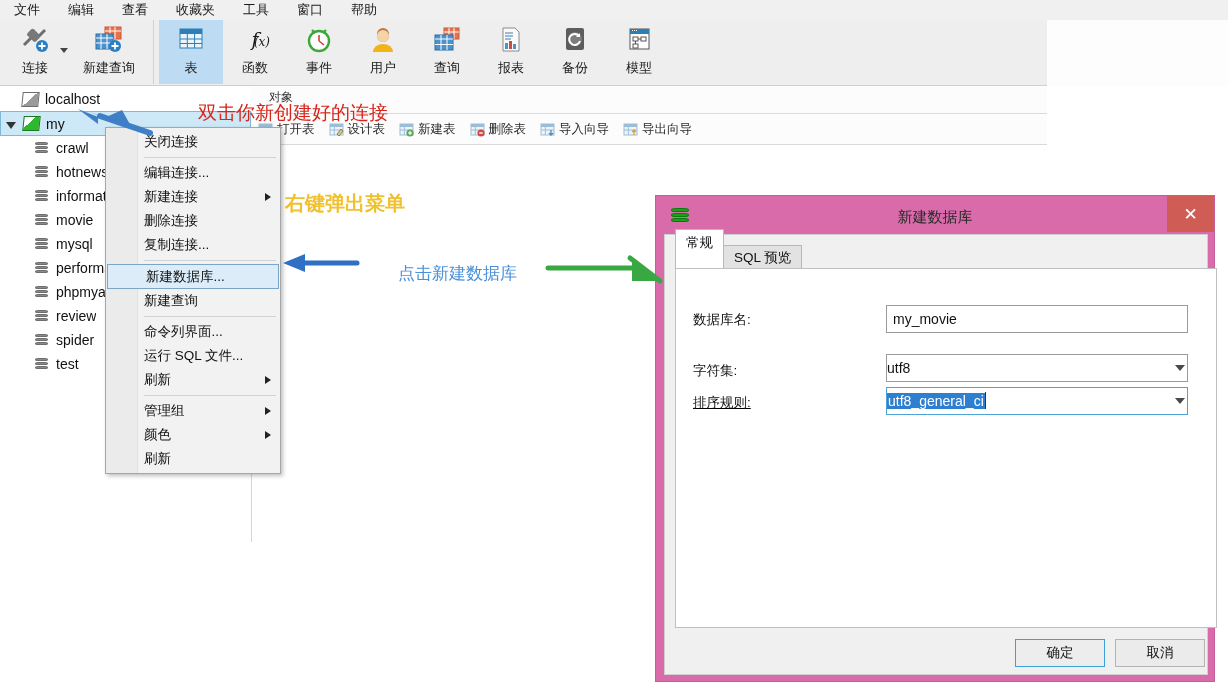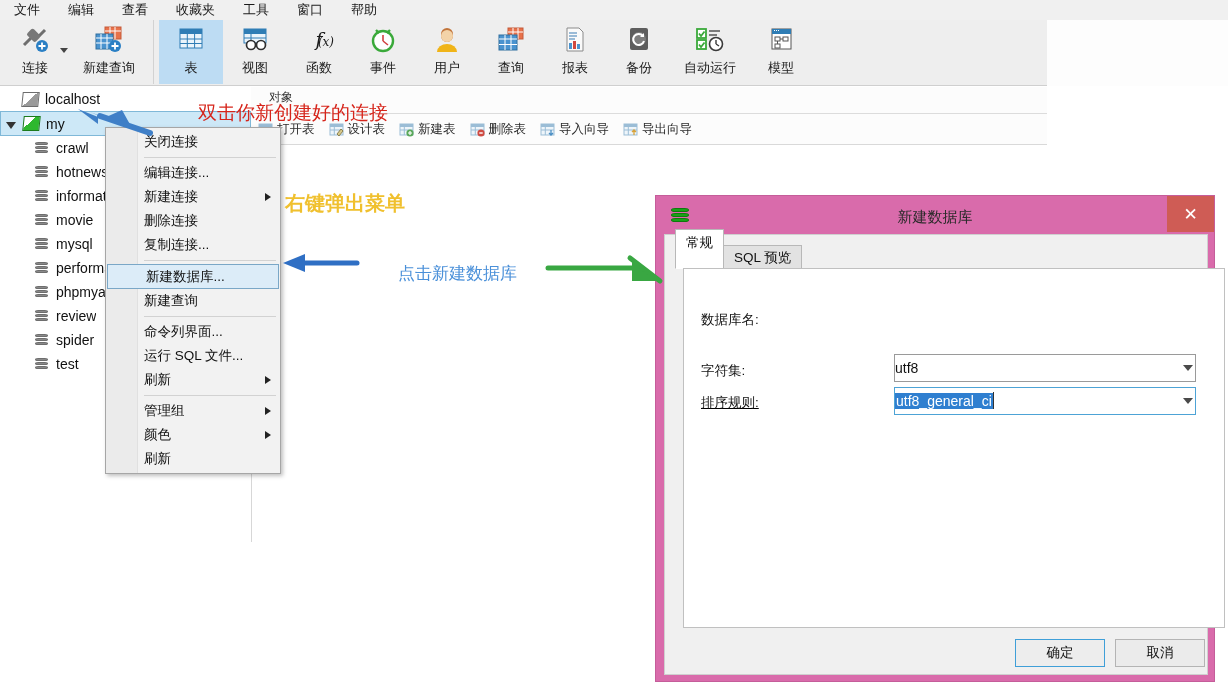--- a/index.html
+++ b/index.html
@@ -184,21 +184,21 @@
     display: flex; align-items: flex-end; font-size: 13.5px; color: #111;
   }
   .tab {
     height: 24px; padding: 0 10px; line-height: 24px;
     border: 1px solid #b8b8b8; border-bottom: none;
     background: #e2e2e2; margin-right: -1px;
   }
   .tab.active { background: #ffffff; height: 40px; line-height: 26px; border-bottom: 1px solid #fff; }
   .tabpanel {
     position: absolute; left: 10px; top: 33px; width: 542px; height: 360px;
-    background: #ffffff; border: 1px solid #c0c0c0; margin-left: 8px;
+    background: #ffffff; border: 1px solid #c0c0c0;
   }
   .frow { position: absolute; display: flex; align-items: center; }
   .flabel { font-size: 13.5px; color: #111; white-space: nowrap; }
   .finput {
     height: 28px; background: #fff; border: 1px solid #9a9a9a;
     font-size: 14px; color: #111; padding: 0 6px; line-height: 26px;
     display: flex; align-items: center;
   }
   .fselect {
     height: 28px; background: #fff; border: 1px solid #9a9a9a;
@@ -286,32 +286,20 @@
       <span class="ico">
         <svg width="34" height="30" viewBox="0 0 34 30">
           <rect x="6" y="4" width="22" height="19" fill="#eaf4fb" stroke="#2f7db5"></rect>
           <rect x="6" y="4" width="22" height="5" fill="#2f7db5"></rect>
           <path d="M6 14 h22 M6 18.5 h22 M13.3 9 v14 M20.6 9 v14" stroke="#2f7db5" stroke-width="1"></path>
         </svg>
       </span>
       <span class="lbl">表</span>
     </div>
 
-    <div class="rbtn">
-      <span class="ico">
-        <svg width="34" height="30" viewBox="0 0 34 30">
-          <rect x="6" y="4" width="22" height="14" fill="#eaf4fb" stroke="#2f7db5"></rect>
-          <rect x="6" y="4" width="22" height="5" fill="#2f7db5"></rect>
-          <path d="M6 13 h22 M13 9 v9" stroke="#2f7db5" stroke-width="1"></path>
-          <circle cx="13" cy="20" r="4.5" fill="#fff" stroke="#2f2f2f" stroke-width="1.7"></circle>
-          <circle cx="23" cy="20" r="4.5" fill="#fff" stroke="#2f2f2f" stroke-width="1.7"></circle>
-        </svg>
-      </span>
-      <span class="lbl">视图</span>
-    </div>
 
     <div class="rbtn">
       <span class="ico">
         <svg width="34" height="30" viewBox="0 0 34 30">
           <text x="17" y="21" font-family="DejaVu Serif, serif" font-style="italic" font-size="19" text-anchor="middle" fill="#1a1a1a">f</text>
           <text x="24" y="21" font-family="DejaVu Serif, serif" font-style="italic" font-size="12" text-anchor="middle" fill="#1a1a1a">(x)</text>
         </svg>
       </span>
       <span class="lbl">函数</span>
     </div>
@@ -368,34 +356,20 @@
         <svg width="34" height="30" viewBox="0 0 34 30">
           <rect x="8" y="3" width="18" height="22" rx="2" fill="#5d5d5d"></rect>
           <circle cx="17" cy="14" r="7" fill="#7d7d7d"></circle>
           <path d="M21 11 a5.5 5.5 0 1 0 1 5" stroke="#fff" stroke-width="2" fill="none"></path>
           <path d="M22 8 v4 h-4 z" fill="#fff"></path>
         </svg>
       </span>
       <span class="lbl">备份</span>
     </div>
 
-    <div class="rbtn wide">
-      <span class="ico">
-        <svg width="34" height="30" viewBox="0 0 34 30">
-          <rect x="4" y="4" width="9" height="9" fill="#fff" stroke="#3aa93a" stroke-width="1.8"></rect>
-          <path d="M6 8.5 l2 2.5 l3.5 -4.5" stroke="#3aa93a" stroke-width="1.8" fill="none"></path>
-          <rect x="4" y="15" width="9" height="9" fill="#fff" stroke="#3aa93a" stroke-width="1.8"></rect>
-          <path d="M6 19.5 l2 2.5 l3.5 -4.5" stroke="#3aa93a" stroke-width="1.8" fill="none"></path>
-          <path d="M16 6 h11 M16 10 h8" stroke="#555" stroke-width="1.6"></path>
-          <circle cx="23" cy="19" r="6.5" fill="#fff" stroke="#3a3a3a" stroke-width="1.6"></circle>
-          <path d="M23 19 V15 M23 19 l3 2" stroke="#3a3a3a" stroke-width="1.4"></path>
-        </svg>
-      </span>
-      <span class="lbl">自动运行</span>
-    </div>
 
     <div class="rbtn">
       <span class="ico">
         <svg width="34" height="30" viewBox="0 0 34 30">
           <rect x="8" y="4" width="19" height="20" fill="#fff" stroke="#555"></rect>
           <rect x="8" y="4" width="19" height="5" fill="#2f7db5"></rect>
           <path d="M10 5.5 h1 M12 5.5 h1 M14 5.5 h1" stroke="#fff" stroke-width="1"></path>
           <rect x="11" y="12" width="5" height="4" fill="#fff" stroke="#555"></rect>
           <rect x="19" y="12" width="5" height="4" fill="#fff" stroke="#555"></rect>
           <rect x="11" y="19" width="5" height="4" fill="#fff" stroke="#555"></rect>
@@ -652,20 +626,21 @@
       <div class="tabstrip">
         <div class="tab active">常规</div>
         <div class="tab">SQL 预览</div>
       </div>
 
       <div class="tabpanel">
 
         <div class="frow" style="left:17px; top:42px;">
           <span class="flabel">数据库名:</span>
         </div>
+        <div class="finput" style="position:absolute; left:210px; top:36px; width:302px;" placeholder="">my_movie</div>
 
         <div class="frow" style="left:17px; top:93px;">
           <span class="flabel">字符集:</span>
         </div>
         <div class="fselect" style="position:absolute; left:210px; top:85px; width:302px;">
           <span>utf8</span>
           <span class="chev"></span>
         </div>
 
         <div class="frow" style="left:17px; top:125px;text-decoration:underline;">

